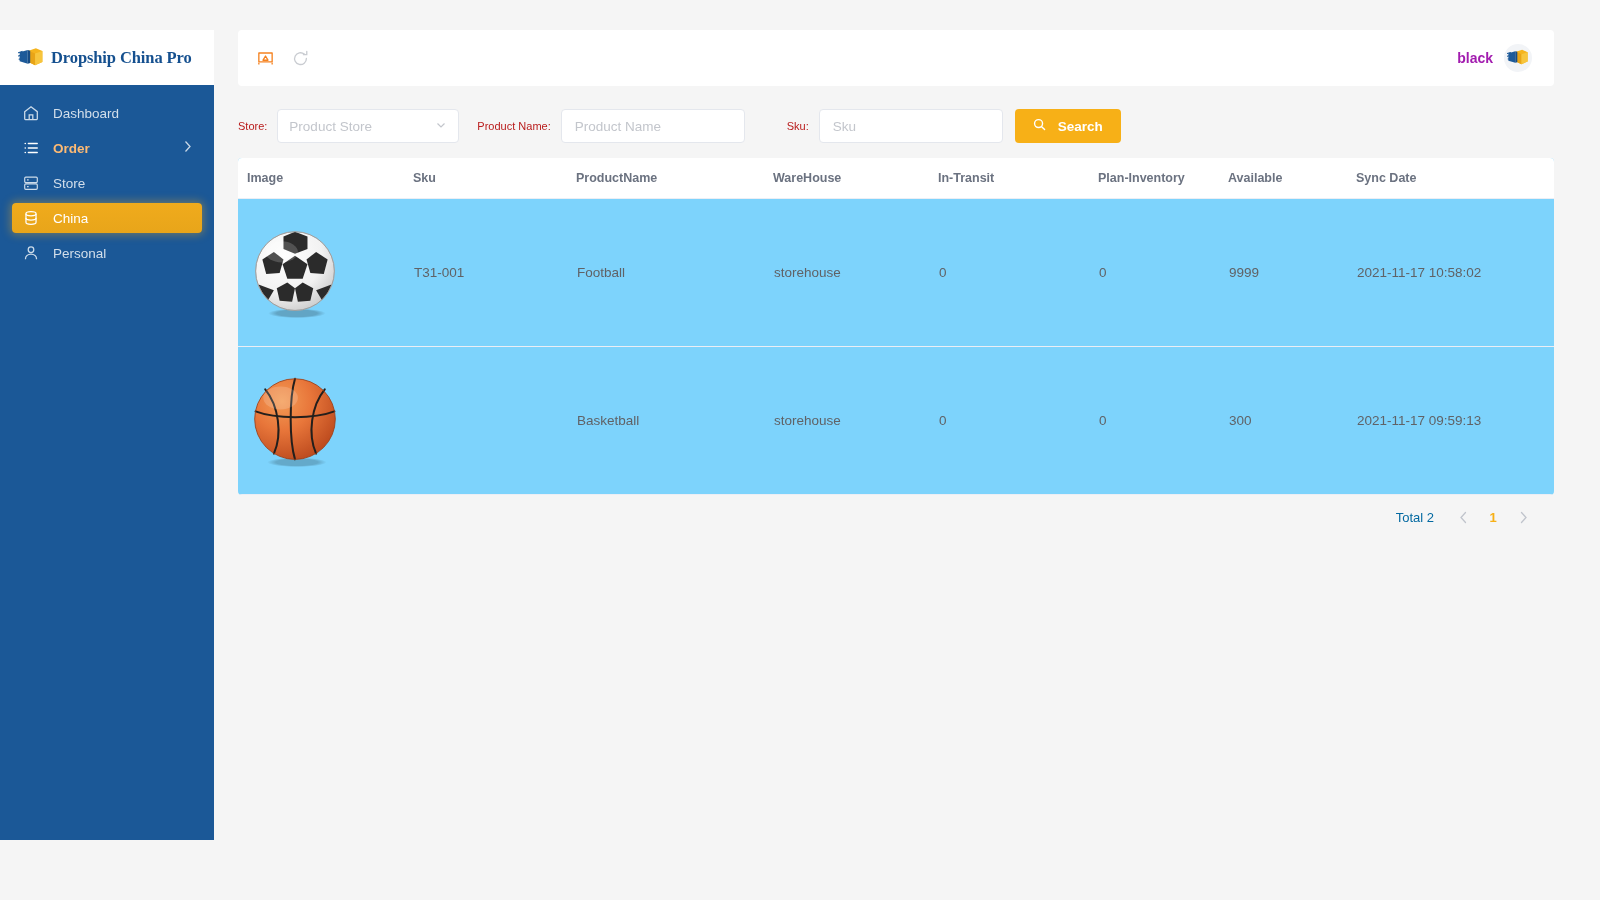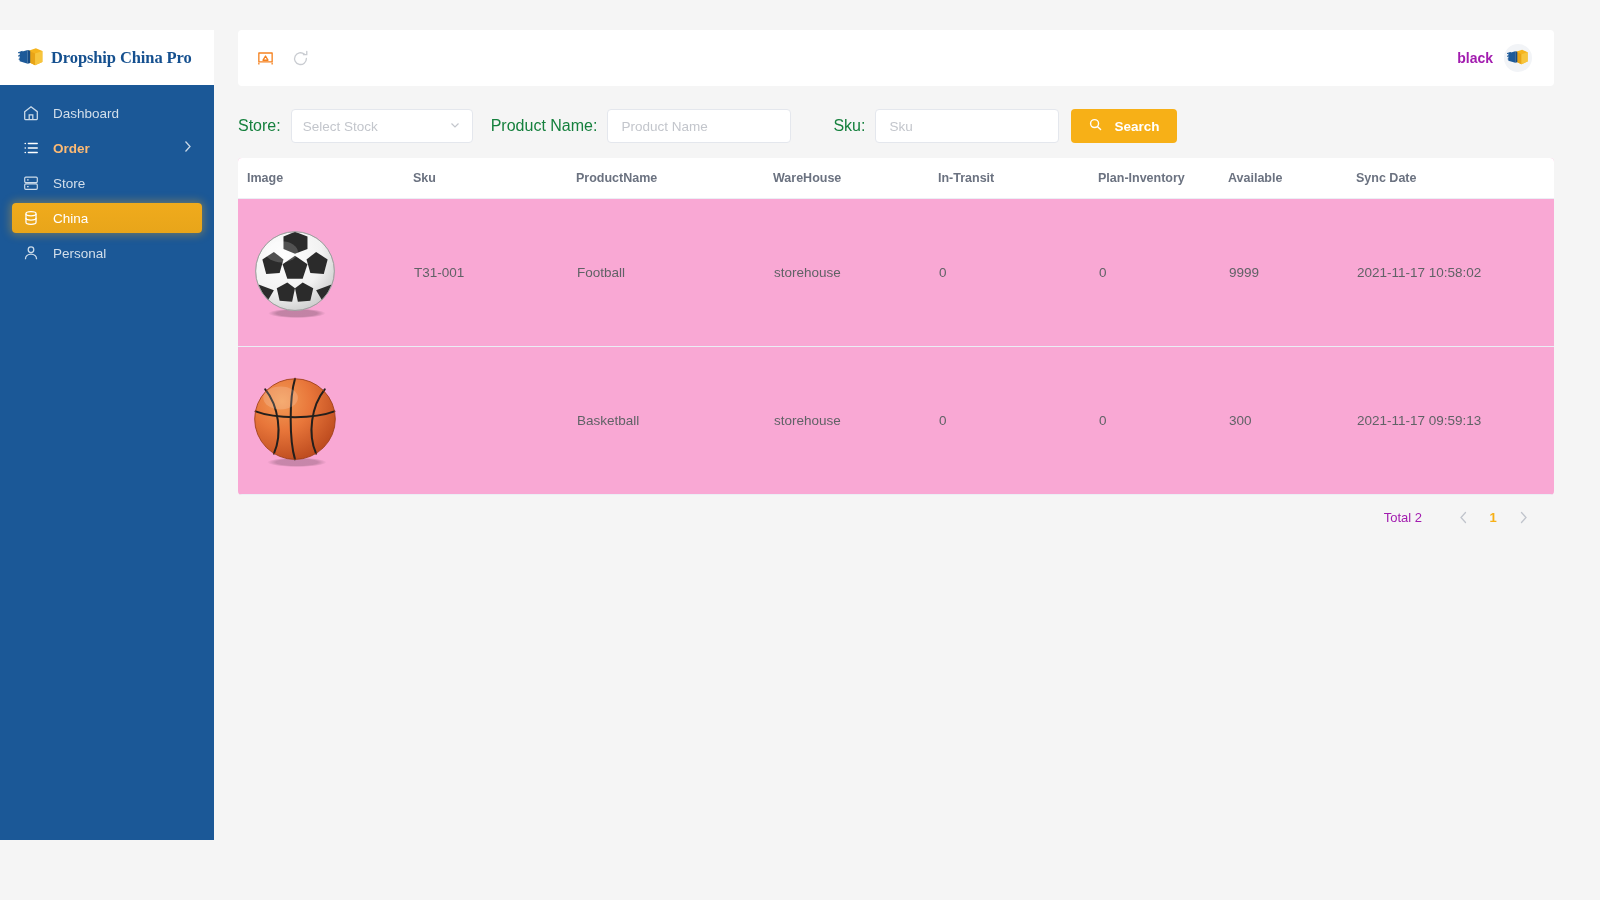--- a/index.html
+++ b/index.html
@@ -74,21 +74,21 @@
     display: flex; align-items: center; justify-content: center;
     overflow: hidden;
   }
 
   
   #filterbar {
     margin-top: 12px; height: 56px;
     display: flex; align-items: center; gap: 0;
     padding-left: 0px;
   }
-  .filter-label { font-size: 16px; color: #15803d; margin-right: 10px; white-space: nowrap; }
+  .filter-label { font-size: 11px; color: #b91c1c; margin-right: 10px; white-space: nowrap; }
   .filter-field {
     height: 34px; background: #ffffff;
     border: 1px solid #e4e7ed; border-radius: 4px;
     display: flex; align-items: center;
     padding: 0 11px; font-size: 13.5px; color: #c3c6cc;
   }
   #store-select { width: 182px; justify-content: space-between; cursor: pointer; }
   #product-name-input { width: 184px; margin-right: 42px; }
   #sku-input { width: 184px; margin-right: 12px; }
   .filter-field input {
@@ -100,21 +100,21 @@
     height: 34px; padding: 0 18px; border: 0; border-radius: 4px;
     background: #f7b017; color: #ffffff;
     font-family: "Liberation Sans", sans-serif;
     font-size: 13.5px; font-weight: bold;
     display: flex; align-items: center; gap: 12px; cursor: pointer;
   }
   #store-select-label { margin-right: 8px; }
 
   
   #table-card {
-    background: #f9a8d4; border-radius: 4px;
+    background: #7dd3fc; border-radius: 4px;
     margin-top: 4px; overflow: hidden;
   }
   table { width: 100%; border-collapse: collapse; table-layout: fixed; }
   thead th {
     text-align: left; font-size: 12.5px; font-weight: bold;
     color: #6b7280; padding: 13px 0 13px 0; height: 40px;
     border-bottom: 1px solid #ebeef5;
     background: #ffffff;
   }
   tbody td {
@@ -132,21 +132,21 @@
   th:nth-child(7), td:nth-child(7) { width: 128px; }
   th:nth-child(8), td:nth-child(8) { width: 198px; }
 
   .thumb { width: 96px; height: 96px; display:block; }
 
   
   #pagination {
     height: 44px; display: flex; align-items: center; justify-content: flex-end;
     gap: 0; padding-right: 16px; margin-top: 0px;
   }
-  #total-label { font-size: 13px; color: #a21caf; margin-right: 26px; }
+  #total-label { font-size: 13px; color: #0369a1; margin-right: 14px; }
   .page-arrow {
     width: 30px; height: 28px; display: flex; align-items: center; justify-content: center;
     color: #c0c4cc; cursor: pointer; font-size: 13px;
   }
   .page-number {
     min-width: 30px; height: 28px; display: flex; align-items: center; justify-content: center;
     font-size: 13px; font-weight: bold; color: #f7b017; cursor: pointer;
   }
 </style>
 </head>
@@ -276,21 +276,21 @@
             </g>
           </svg>
         </span>
       </div>
     </div>
 
     <div id="filterbar">
 
       <span class="filter-label">Store:</span>
       <div class="filter-field" id="store-select">
-        <span id="store-select-label">Select Stock</span>
+        <span id="store-select-label">Product Store</span>
         <span>
           <svg width="12" height="12" viewBox="0 0 12 12" fill="none" stroke="#c3c6cc" stroke-width="1.2">
             <path d="M2.5 4.5 L6 8 L9.5 4.5"></path>
           </svg>
         </span>
       </div>
 
       <span class="filter-label" style="margin-left:18px">Product Name:</span>
       <div class="filter-field" id="product-name-input">
         <input type="text" placeholder="Product Name" style="">

